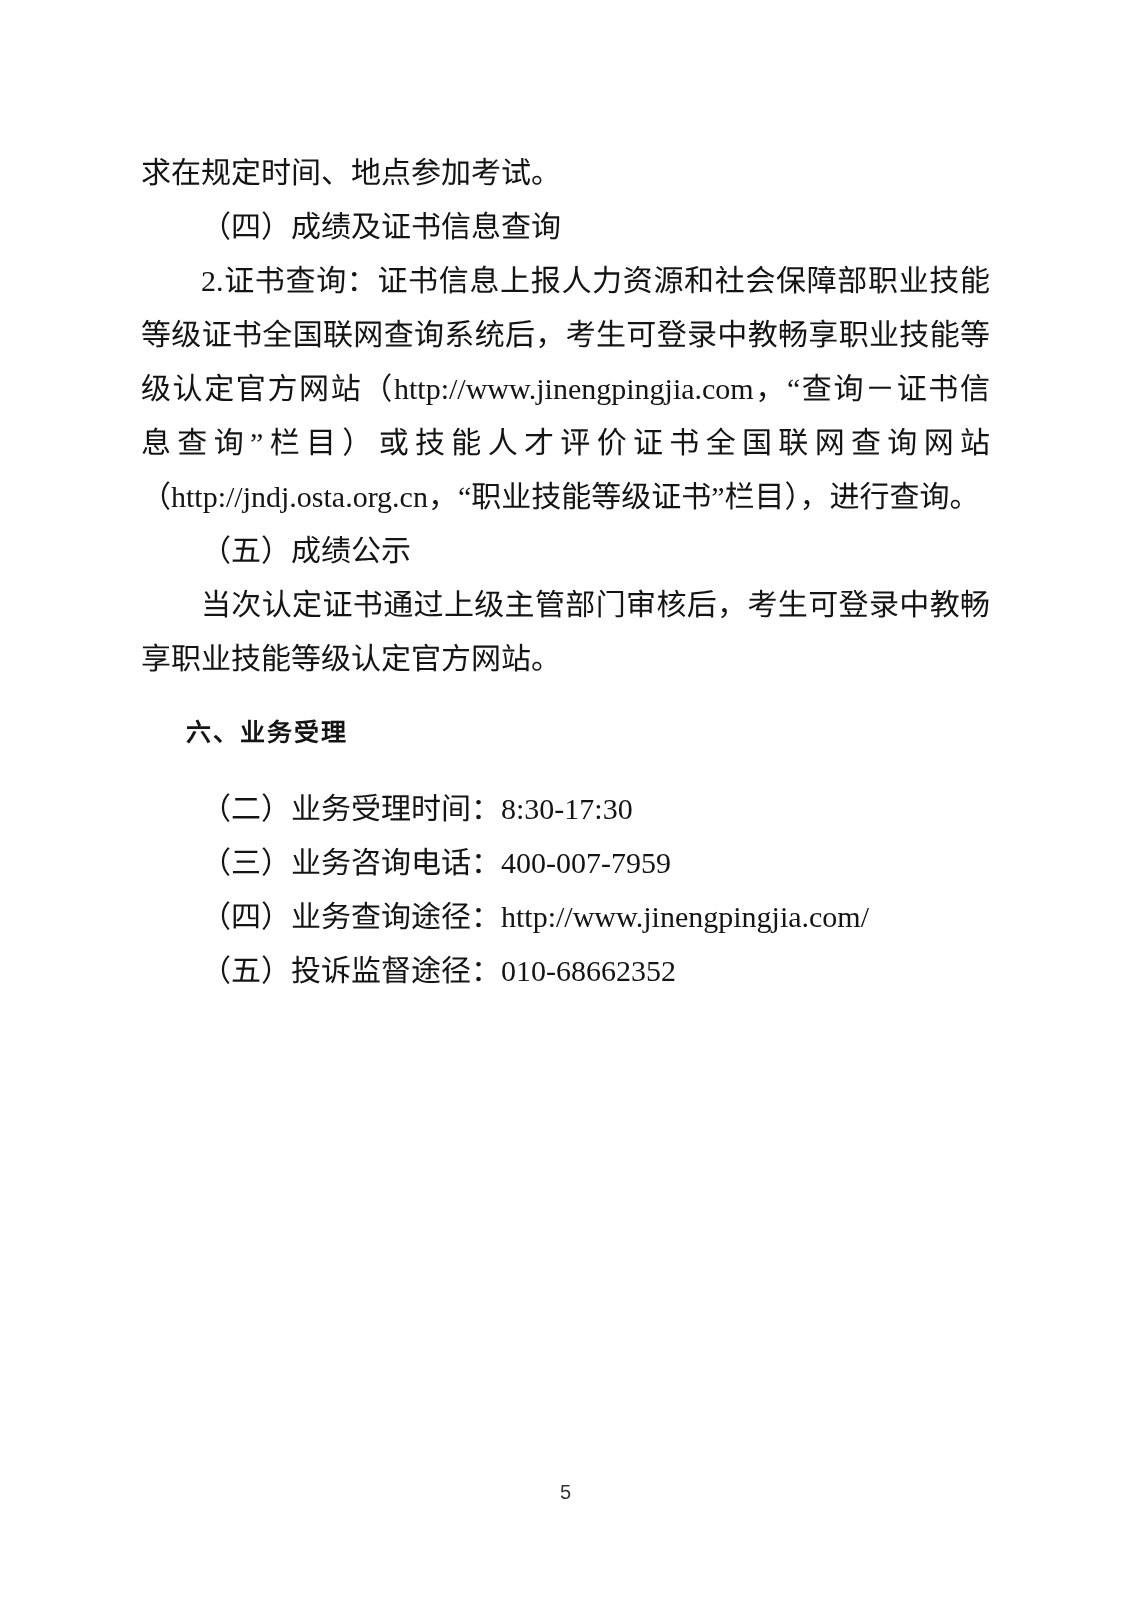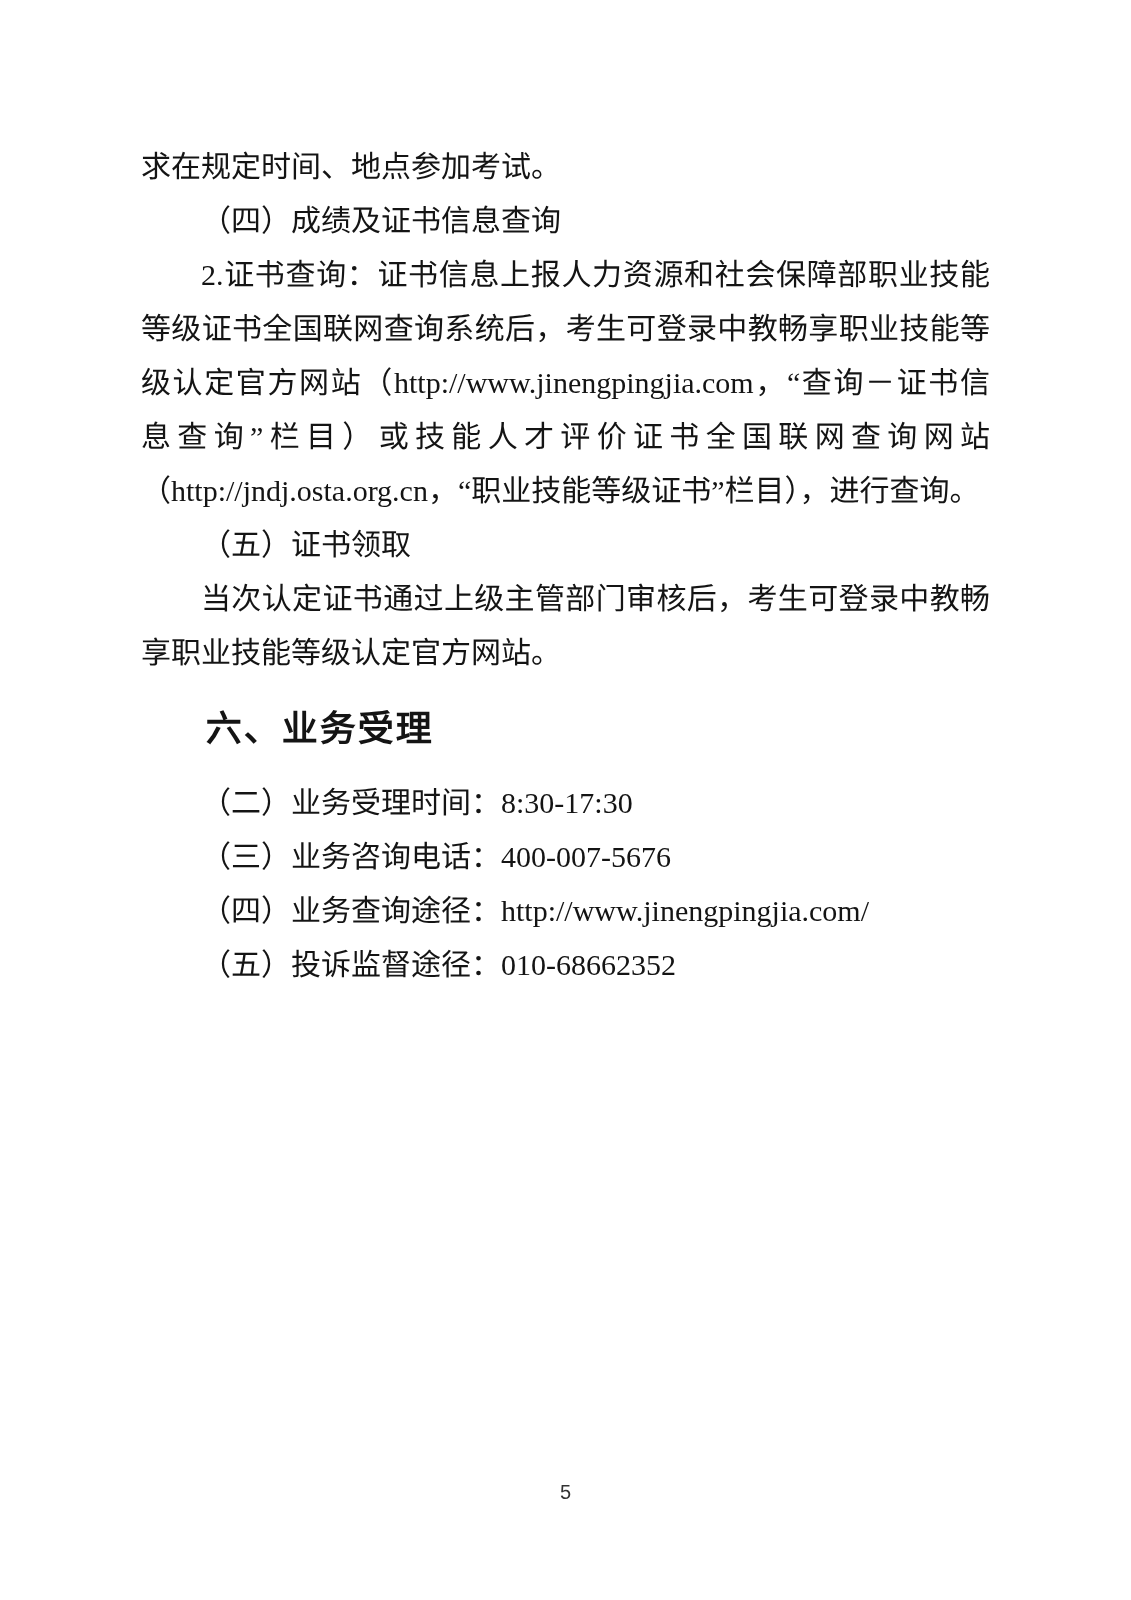--- a/index.html
+++ b/index.html
@@ -12,39 +12,39 @@
     width: 1131px;
     height: 1600px;
     background: #ffffff;
     overflow: hidden;
     font-family: "Liberation Serif", "DejaVu Serif", serif;
     color: #141414;
   }
   .content {
     position: absolute;
     left: 141px;
-    top: 140px;
+    top: 146px;
     width: 849px;
   }
   .para {
     margin: 0;
     font-size: 30px;
     line-height: 54px;
     text-align: justify;
     text-justify: inter-ideograph;
     overflow-wrap: break-word;
   }
   .indent {
     text-indent: 2em;
   }
   .section-heading {
     margin: 22px 0 20px 0;
-    font-family: Liberation Serif, serif;
+    font-family: Liberation Mono, monospace;
     font-weight: bold;
-    font-size: 36px;
+    font-size: 25px;
     line-height: 54px;
     text-indent: 1.8em;
     letter-spacing: 2px;
   }
   .footer {
     position: absolute;
     left: 0;
     top: 1478px;
     width: 100%;
     text-align: center;
@@ -60,30 +60,30 @@
 <div class="page">
   <div class="content">
 
     <p class="para">求在规定时间、地点参加考试。</p>
 
     <p class="para indent">（四）成绩及证书信息查询</p>
 
 
     <p class="para indent">2.证书查询：证书信息上报人力资源和社会保障部职业技能等级证书全国联网查询系统后，考生可登录中教畅享职业技能等级认定官方网站（http://www.jinengpingjia.com，“查询－证书信息查询”栏目）或技能人才评价证书全国联网查询网站（http://jndj.osta.org.cn，“职业技能等级证书”栏目），进行查询。</p>
 
-    <p class="para indent">（五）证书领取</p>
+    <p class="para indent">（五）成绩公示</p>
 
     <p class="para indent">当次认定证书通过上级主管部门审核后，考生可登录中教畅享职业技能等级认定官方网站。</p>
 
     <h2 class="section-heading">六、业务受理</h2>
 
 
     <p class="para indent">（二）业务受理时间：8:30-17:30</p>
 
-    <p class="para indent">（三）业务咨询电话：400-007-5676</p>
+    <p class="para indent">（三）业务咨询电话：400-007-7959</p>
 
     <p class="para indent">（四）业务查询途径：http://www.jinengpingjia.com/</p>
 
     <p class="para indent">（五）投诉监督途径：010-68662352</p>
 
   </div>
 
   <div class="footer">5</div>
 </div>
 

